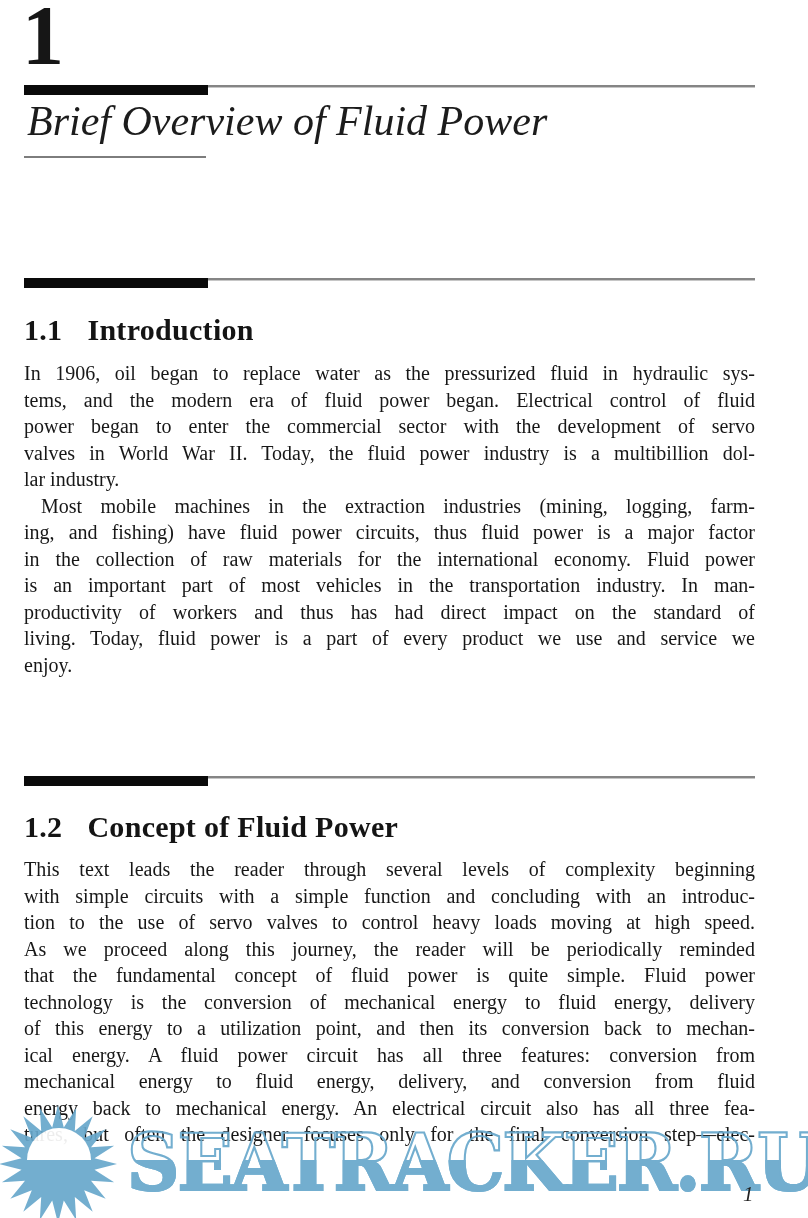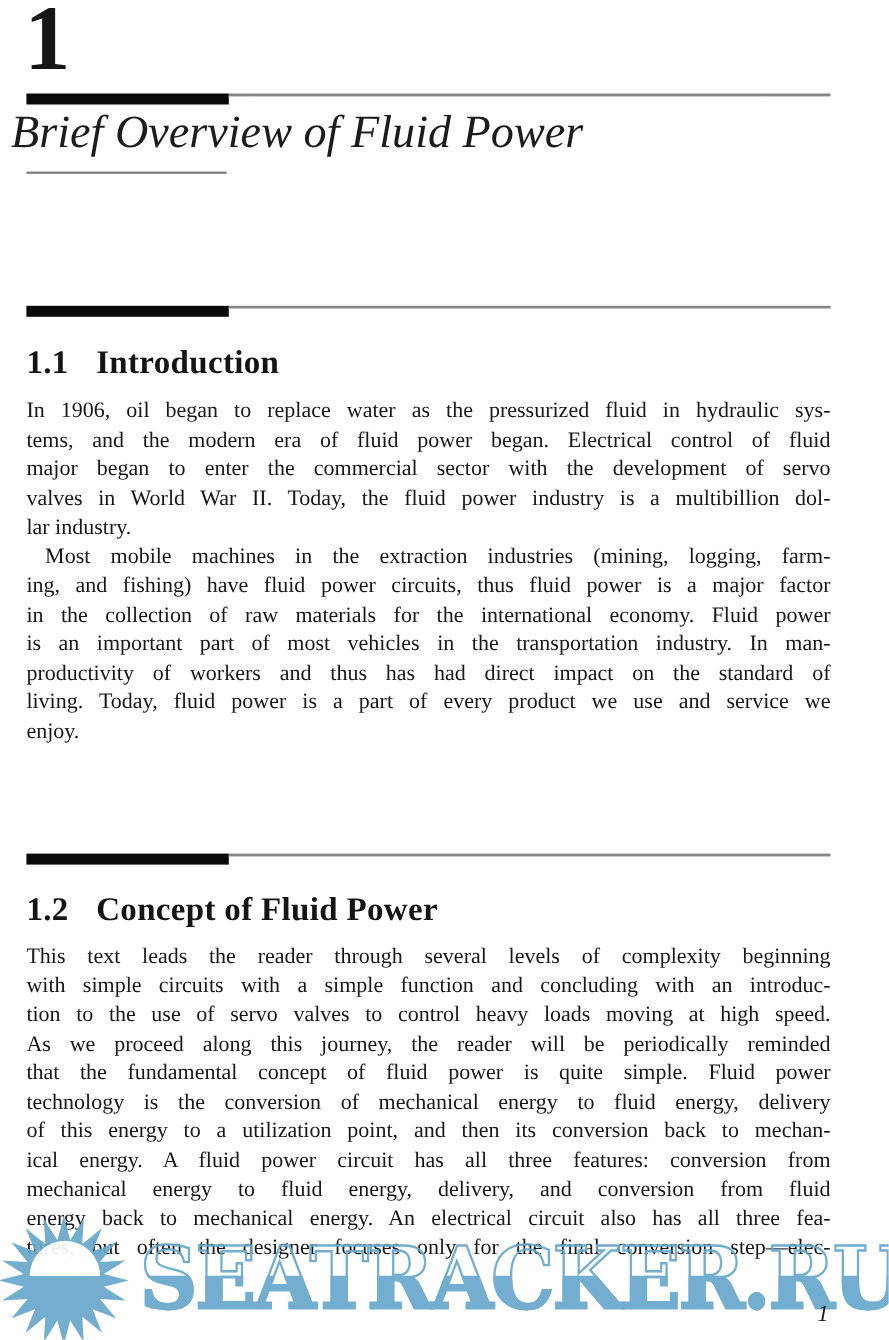--- a/index.html
+++ b/index.html
@@ -10,21 +10,21 @@
   
   .rule{position:absolute;left:24px;width:731px;height:11px;}
   .rule .bar{position:absolute;left:0;top:0;width:184px;height:10px;background:#0a0a0a;}
   .rule .thin{position:absolute;left:184px;top:0;width:547px;height:3px;
     background:linear-gradient(#858585 0 66%,#c6c6c6 66% 100%);}
   #chapter-number{
     position:absolute;left:22px;top:-6px;font-size:84px;font-weight:bold;
     line-height:84px;letter-spacing:0;
   }
   #chapter-title{
-    position:absolute;left:10px;top:97px;font-style:italic;font-size:42px;
+    position:absolute;left:27px;top:97px;font-style:italic;font-size:42px;
     line-height:48px;font-weight:normal;color:#1c1c1c;white-space:nowrap;
   }
   #title-underline{position:absolute;left:24px;top:156px;width:182px;height:2px;background:#7d7d7d;}
   .sec-heading{
     position:absolute;left:24px;font-weight:bold;font-size:30px;line-height:33px;
     letter-spacing:0.3px;color:#141414;white-space:nowrap;
   }
   .sec-heading .sec-title{margin-left:25px;margin-top:42px;}
   #sec1-heading{top:313px;}
   #sec2-heading{top:810px;}
@@ -77,21 +77,21 @@
   </div>
 
   <div id="sec1-heading" class="sec-heading">
     <span class="sec-num">1.1</span><span class="sec-title">Introduction</span>
   </div>
 
   <div id="sec1-paras" class="para-block">
       <div>
         <div class="line">In 1906, oil began to replace water as the pressurized fluid in hydraulic sys-</div>
         <div class="line">tems, and the modern era of fluid power began. Electrical control of fluid</div>
-        <div class="line">major began to enter the commercial sector with the development of servo</div>
+        <div class="line">power began to enter the commercial sector with the development of servo</div>
         <div class="line">valves in World War II. Today, the fluid power industry is a multibillion dol-</div>
         <div class="line lastline">lar industry.</div>
       </div>
       <div>
         <div class="line indent">Most mobile machines in the extraction industries (mining, logging, farm-</div>
         <div class="line">ing, and fishing) have fluid power circuits, thus fluid power is a major factor</div>
         <div class="line">in the collection of raw materials for the international economy. Fluid power</div>
         <div class="line">is an important part of most vehicles in the transportation industry. In man-</div>
         <div class="line">productivity of workers and thus has had direct impact on the standard of</div>
         <div class="line">living. Today, fluid power is a part of every product we use and service we</div>

